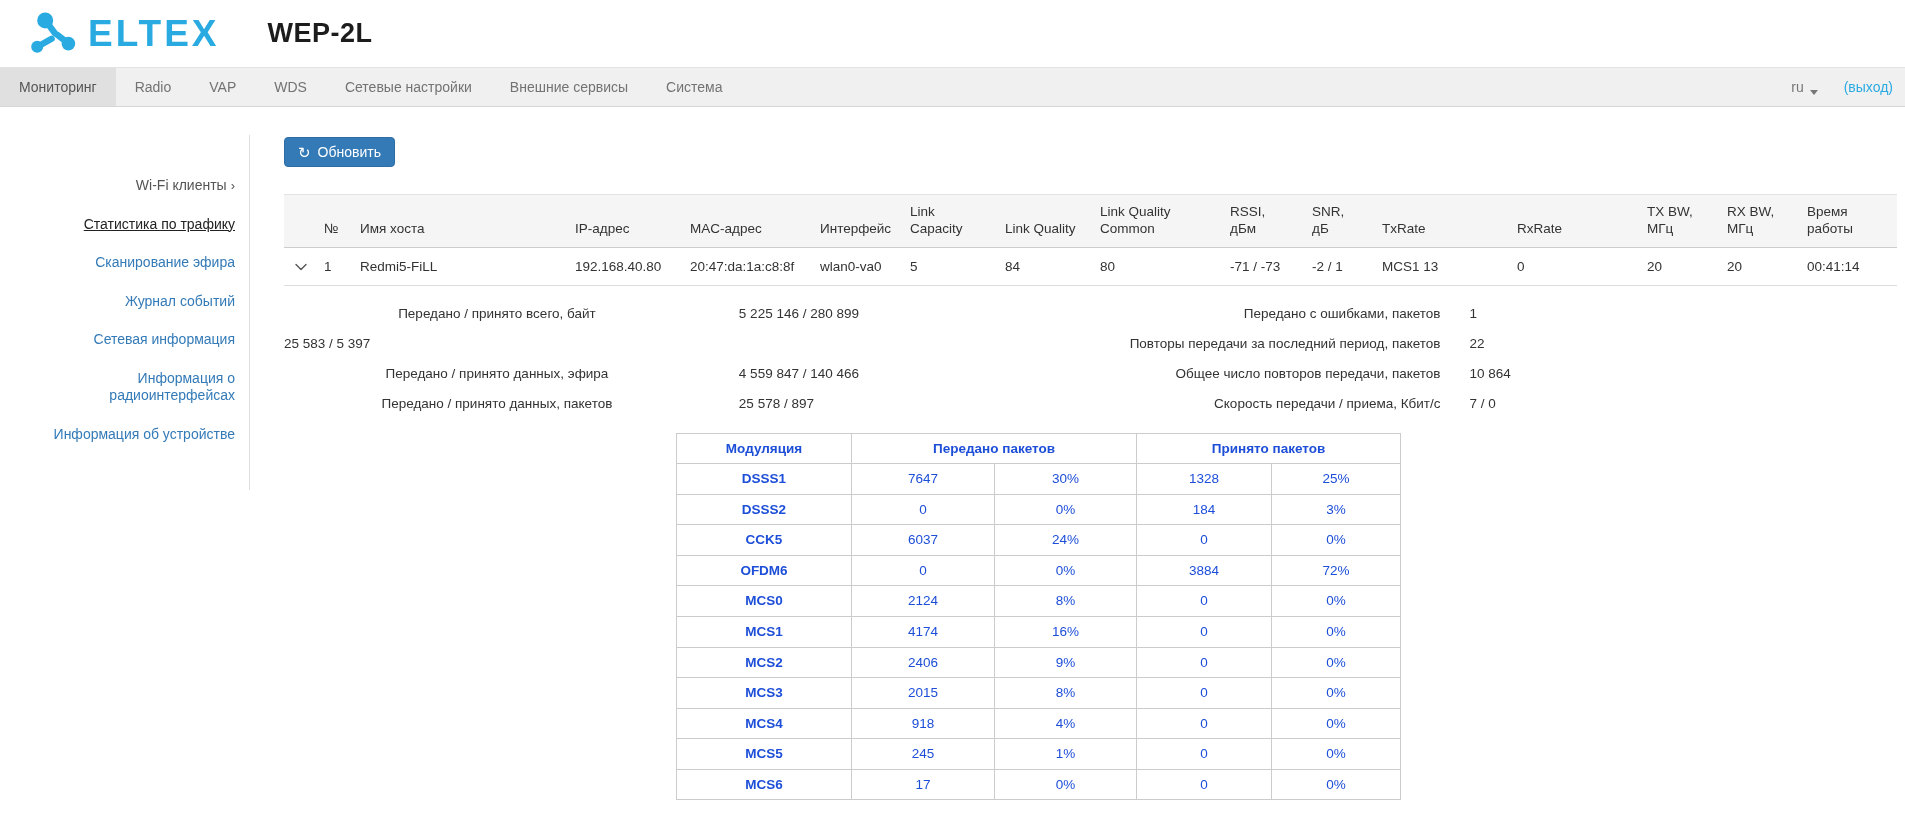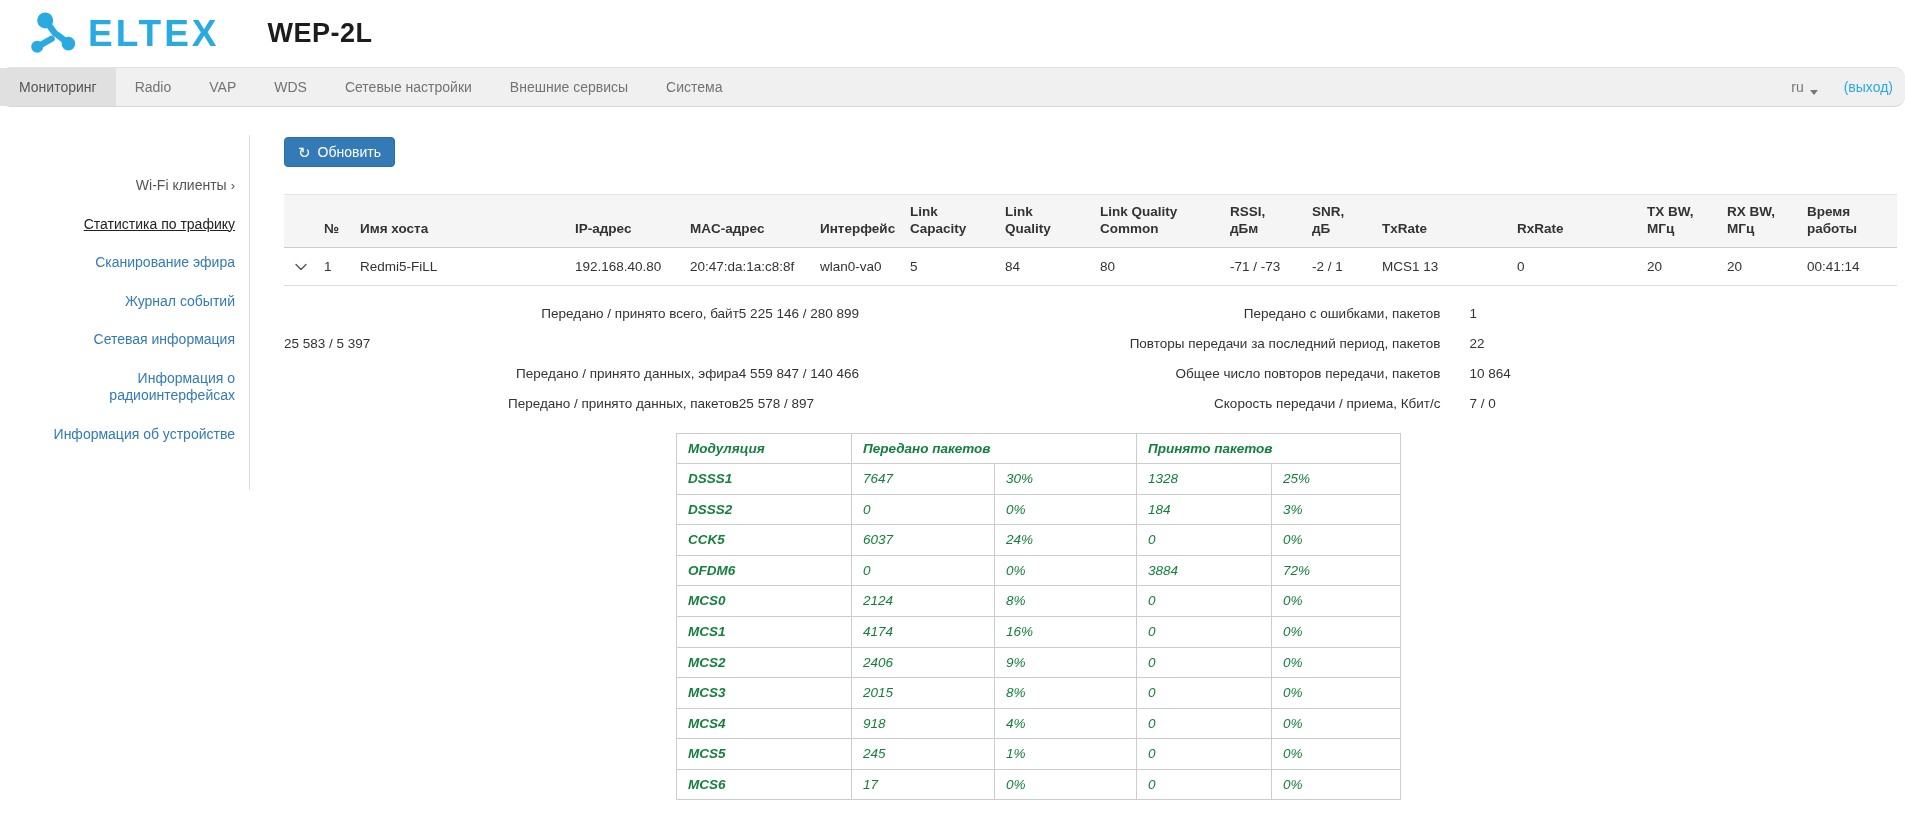--- a/index.html
+++ b/index.html
@@ -8,21 +8,21 @@
 
   
   .header { height: 67px; display: flex; align-items: center; padding-left: 28px; background: #fff; }
   .logo { display: flex; align-items: center; cursor: pointer; }
   .logo-icon { width: 52px; height: 48px; margin-right: 8px; }
   .logo-text { font-size: 37px; font-weight: bold; color: #29abe2; letter-spacing: 3px; line-height: 1; }
   .device-model { font-size: 27px; font-weight: bold; color: #1c1c1c; margin-left: 48px; letter-spacing: 0.5px; }
 
   
   .navbar { height: 40px; background: #f0f0f0; border-top: 1px solid #e2e2e2; border-bottom: 1px solid #d6d6d6;
-            display: flex; align-items: stretch; border-radius: 11px; }
+            display: flex; align-items: stretch; }
   .nav-tabs { display: flex; flex: 1; }
   .nav-tab { line-height: 39px; padding: 0 19px; color: #737373; cursor: pointer; white-space: nowrap; }
   .nav-tab.active { background: #e0e0e0; color: #555; }
   .nav-right { display: flex; align-items: center; padding-right: 12px; }
   .lang-select { color: #777; cursor: pointer; margin-right: 26px; display: flex; align-items: flex-end; }
   .caret { display: inline-block; width: 0; height: 0; margin-left: 6px; border-left: 4px solid transparent;
            border-right: 4px solid transparent; border-top: 5px solid #777; }
   .logout-link { color: #29abe2; cursor: pointer; text-decoration: none; }
 
   
@@ -40,42 +40,42 @@
   
   .main { flex: 1; padding: 30px 16px 0 34px; }
 
   .btn-refresh { display: inline-flex; align-items: center; background: #337ab7; border: 1px solid #2e6da4;
                  color: #fff; font-size: 14px; font-family: "Liberation Sans", sans-serif;
                  padding: 6px 13px; border-radius: 4px; cursor: pointer; margin-bottom: 27px; }
   .btn-refresh .refresh-glyph { margin-right: 7px; font-size: 15px; line-height: 1; }
 
   
   table.clients { width: 100%; border-collapse: collapse; table-layout: fixed; font-size: 13.5px; }
-  table.clients thead th { background: #f5f5f5; text-align: left; font-weight: bold; color: #333;
+  table.clients thead th { background: #f5f5f5; text-align: left; font-weight: normal; color: #333;
                            vertical-align: bottom; padding: 9px 10px; border-top: 1px solid #e3e3e3;
                            border-bottom: 1px solid #ccc; line-height: 1.25; }
   table.clients tbody td { padding: 11px 10px; border-bottom: 1px solid #ddd; vertical-align: middle; color: #333; }
   td.chev-cell { text-align: center; padding-left: 4px !important; padding-right: 0 !important; }
   .chevron-down { display: inline-block; cursor: pointer; color: #555; }
 
   
   .stats { display: flex; margin-top: 20px; font-size: 13.5px; }
   .stats-col { display: flex; flex-direction: column; }
   .stats-col.left  { width: 47%; }
   .stats-col.right { width: 53%; }
   .stats-col .stat-row { display: flex; margin-bottom: 15px; }
-  .stats-col.left  .stat-label { width: 60%; text-align: right; }
+  .stats-col.left  .stat-label { width: 60%; text-align: center; padding-right: 29px; }
   .stats-col.right .stat-label { width: 50%; text-align: right; padding-right: 29px; }
   .stat-value { flex: 1; text-align: left; }
 
   
   table.modulation { border-collapse: collapse; margin: 7px 0 0 392px; width: 724px; font-size: 13.5px;
                      table-layout: fixed; background: #fff; }
-  table.modulation th, table.modulation td { border: 1px solid #ccc; padding: 6px 11px; text-align: left;
-                                             color: #15803d; line-height: 1.3; font-style: italic; }
+  table.modulation th, table.modulation td { border: 1px solid #ccc; padding: 6px 11px; text-align: center;
+                                             color: #1d4ed8; line-height: 1.3; }
   table.modulation th { font-weight: bold; }
   table.modulation tbody td:first-child { font-weight: bold; }
 </style>
 </head>
 <body>
 
 <div class="header">
   <div class="logo">
     <svg class="logo-icon" viewBox="0 0 60 60">
       <g stroke="#29abe2" stroke-width="8" stroke-linecap="round" fill="#29abe2">

